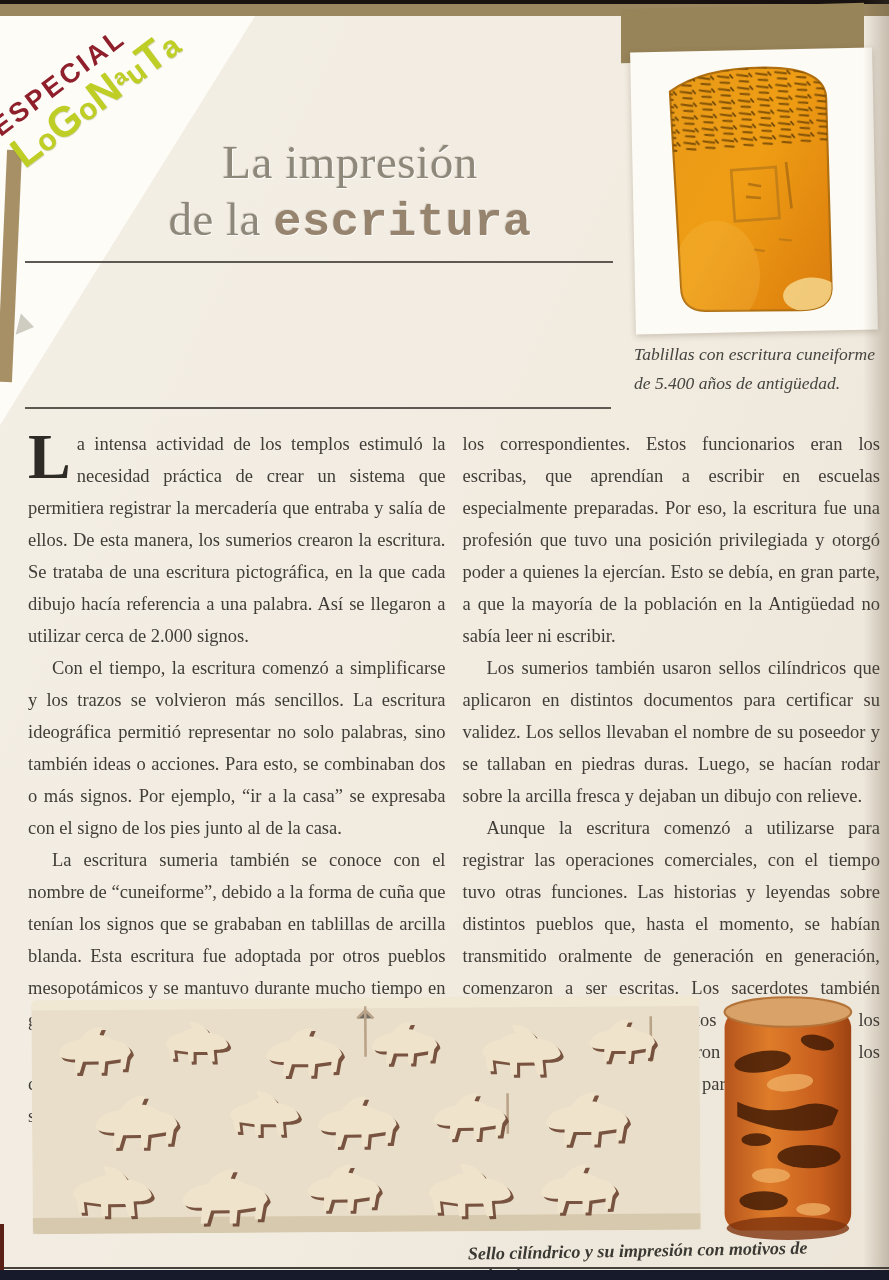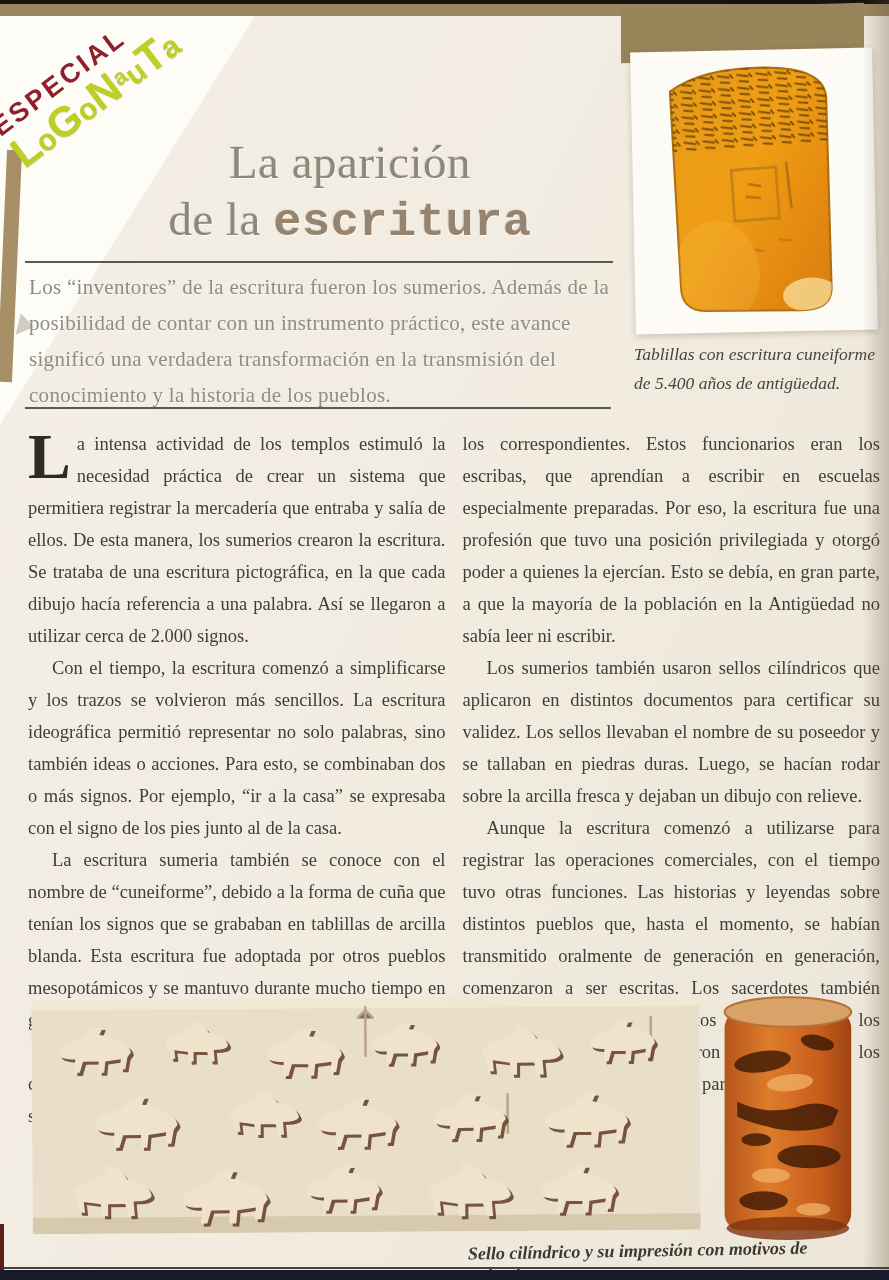--- a/index.html
+++ b/index.html
@@ -74,26 +74,25 @@
   <div class="photo-backdrop"></div>
   <div class="left-edge-strip"></div>
   <div class="fold-tri"></div>
 
   <div class="corner-label">
     <span class="kicker">ESPECIAL</span>
     <span class="logo"><span class="lg">L</span><span class="md">o</span><span class="lg">G</span><span class="md">o</span><span class="lg">N</span><span class="sm">a</span><span class="md">u</span><span class="lg">T</span><span class="md">a</span></span>
   </div>
 
   <div class="title">
-    <span>La aparición</span><br>
+    <span>La impresión</span><br>
     <span>de la </span><span class="bold">escritura</span>
   </div>
 
   <div class="rule rule-top"></div>
-  <div class="intro">Los “inventores” de la escritura fueron los sumerios. Además de la posibilidad de contar con un instrumento práctico, este avance significó una verdadera transformación en la transmisión del conocimiento y la historia de los pueblos.</div>
   <div class="rule rule-bottom"></div>
 
   <div class="tablet-photo">
     <svg width="218" height="266" viewBox="0 0 200 250">
       <defs>
         <linearGradient id="tg" x1="0" y1="0" x2="1" y2="1">
           <stop offset="0" stop-color="#e89a18"></stop>
             <stop offset=".45" stop-color="#ef9d14"></stop>
           <stop offset=".8" stop-color="#e1860f"></stop>
             <stop offset="1" stop-color="#d87d10"></stop>

